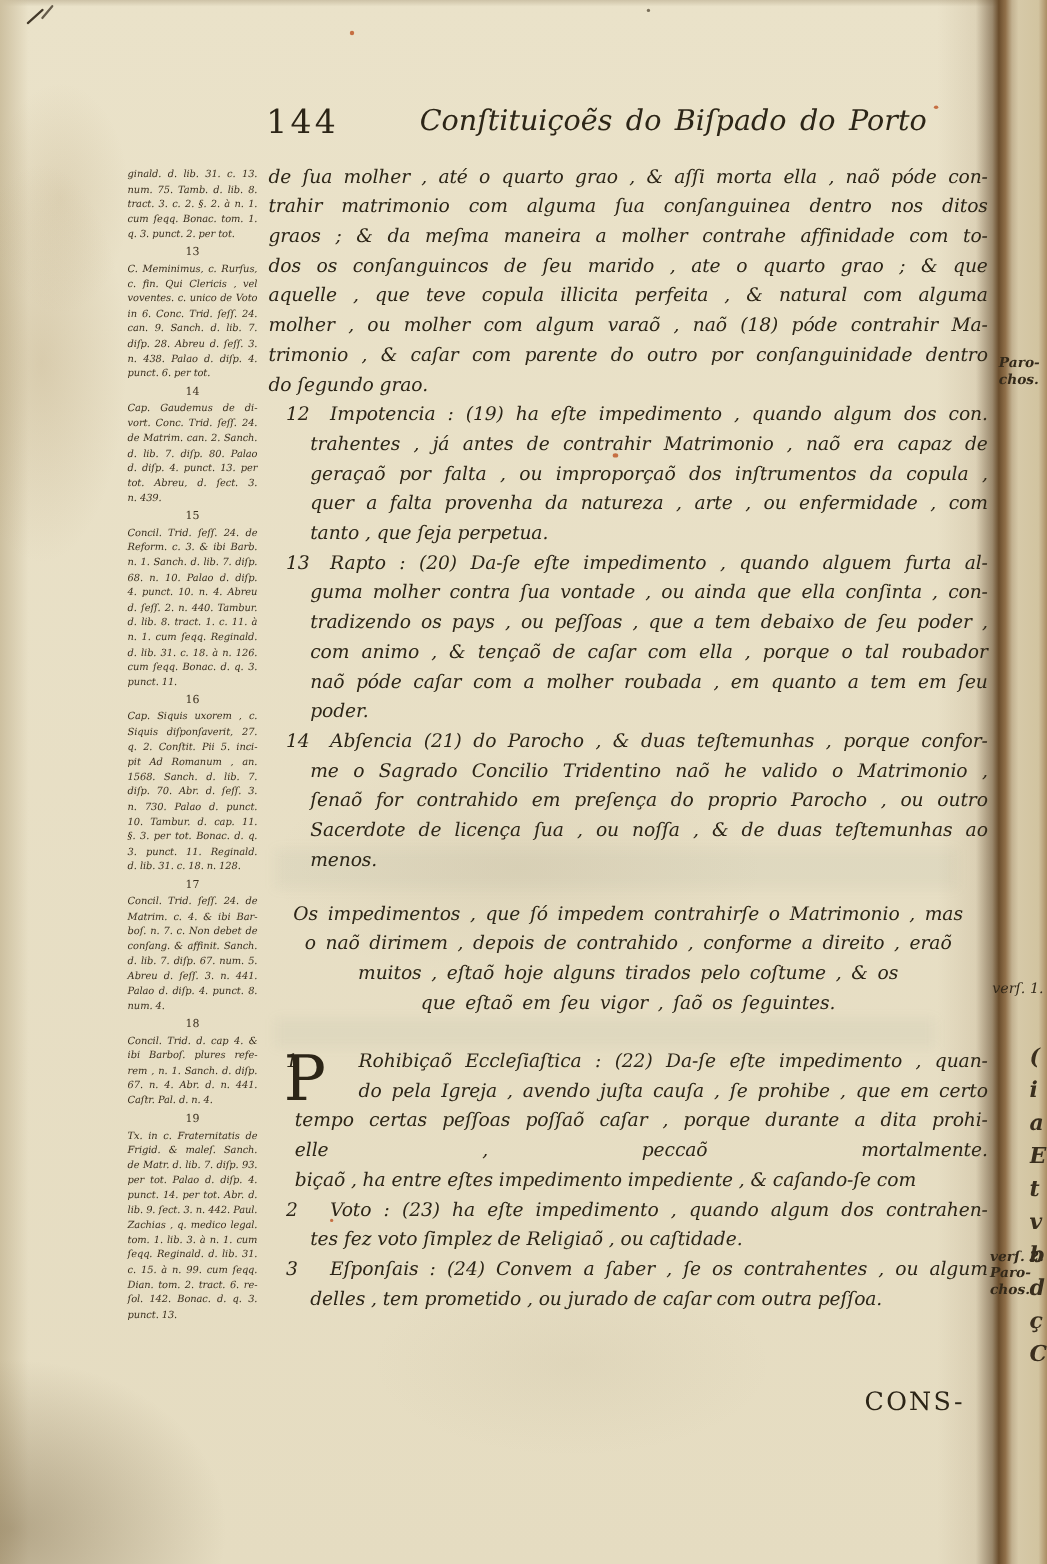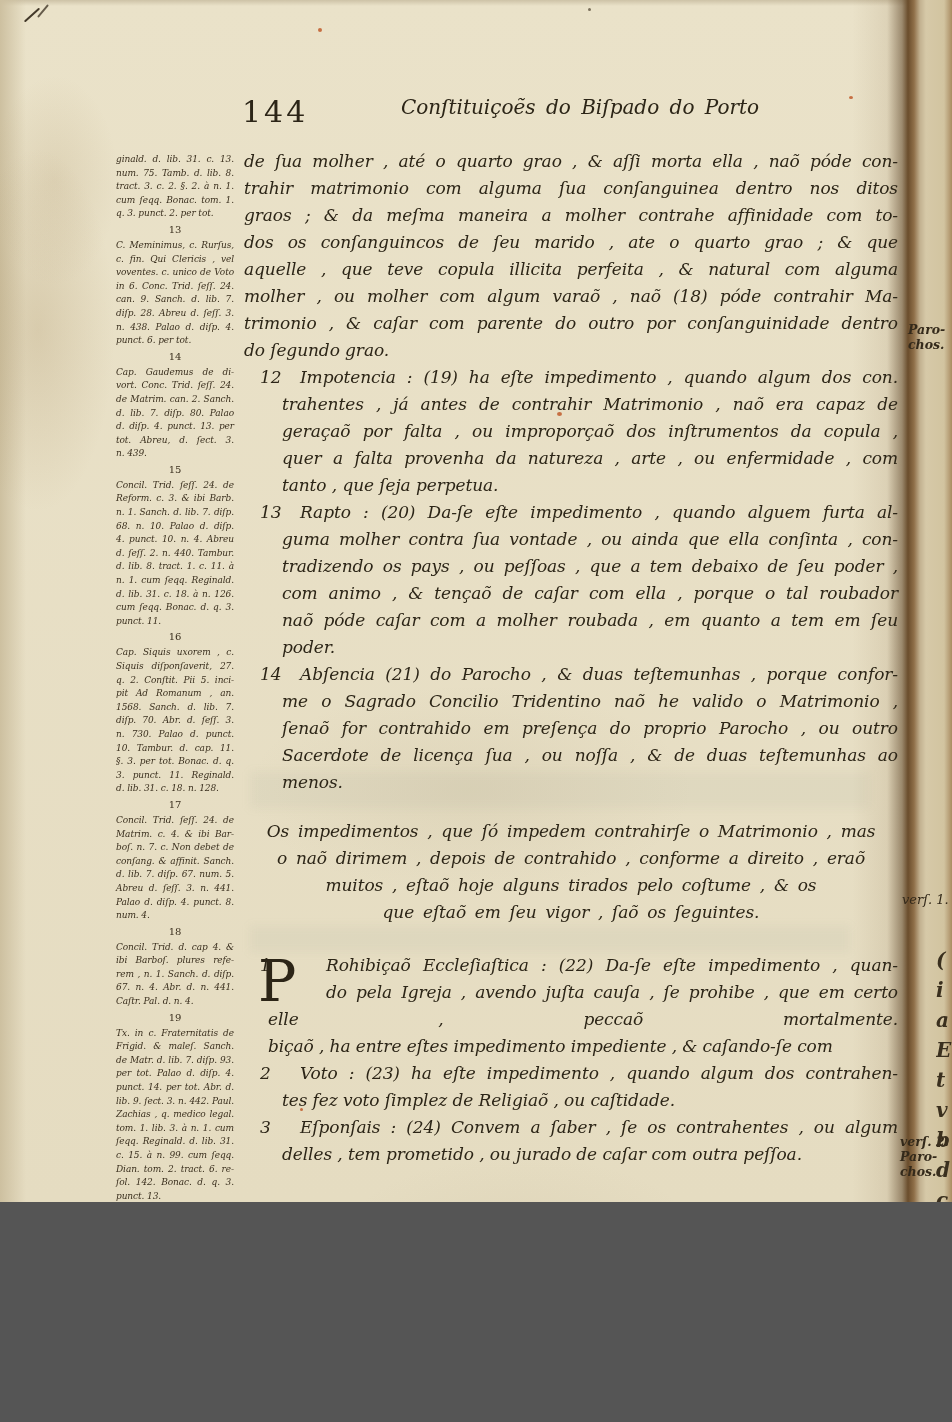--- a/index.html
+++ b/index.html
@@ -1,18 +1,18 @@
 <!DOCTYPE html>
 <html><head>
 <meta charset="utf-8">
 <style>
   html,body { margin:0; padding:0; background:#555; }
   .page {
     position: relative;
-    width: 952px; height: 1202px;
+    width: 952px; height: 1422px;
     margin: 0 auto;
     overflow: hidden;
     font-family: "DejaVu Serif", serif;
     color: #2c2517;
     background:
       radial-gradient(ellipse 280px 220px at 10px 1390px, rgba(118,98,64,0.45), rgba(118,98,64,0) 70%),
       radial-gradient(ellipse 110px 260px at 38px 330px, rgba(150,120,70,0.20), rgba(150,120,70,0) 70%),
       radial-gradient(ellipse 90px 150px at 55px 180px, rgba(150,120,70,0.14), rgba(150,120,70,0) 70%),
       radial-gradient(ellipse 320px 150px at 470px 790px, rgba(150,135,100,0.10), rgba(150,135,100,0) 70%),
       radial-gradient(ellipse 260px 120px at 520px 1240px, rgba(150,135,100,0.08), rgba(150,135,100,0) 70%),
@@ -41,21 +41,21 @@
   .speck.red { background:#c05a2a; opacity:.85; }
   .speck.dark { background:#4a3e2c; opacity:.7; }
   .smudge {
     position:absolute; z-index:1; filter: blur(5px);
     background: rgba(125,135,128,0.07);
   }
   
   .pagenum { position:absolute; left:242px; top:94px; z-index:4;
     font-size:30px; letter-spacing:3px; }
   .running-title { position:absolute; left:300px; top:95px; width:560px; z-index:4;
-    text-align:center; font-style:italic; font-size:20px; word-spacing:4px; }
+    text-align:center; font-style:italic; font-size:26px; word-spacing:4px;padding-left:32px; }
   
   .margin-col { position:absolute; left:116px; top:153px; width:118px; z-index:4;
     font-style:italic; font-size:9px; line-height:13.6px; letter-spacing:-0.1px;
     color:#3a2f1e; }
   .note-heading { text-align:center; font-style:normal; font-size:10px;
     line-height:14px; margin:2px 0; }
   .note-heading:empty { display:none; }
   .note-line { text-align:justify; text-align-last:justify; }
   .note-lines .note-line:last-child { text-align:left; text-align-last:left; }
   
@@ -272,20 +272,21 @@
           <div class="center-line">que eſtaõ em ſeu vigor , ſaõ os ſeguintes.</div>
         </div>
     </div>
 
     <div class="para numbered dc">
       <span class="num">1</span>
       <span class="dropcap">P</span>
       <div class="lines">
           <div class="line">Rohibiçaõ Eccleſiaſtica : (22) Da-ſe eſte impedimento , quan-</div>
           <div class="line">do pela Igreja , avendo juſta cauſa , ſe prohibe , que em certo</div>
+          <div class="line">tempo certas peſſoas poſſaõ caſar , porque durante a dita prohi-</div>
           <div class="line">elle , peccaõ mortalmente.</div>
           <div class="line">biçaõ , ha entre eſtes impedimento impediente , &amp; caſando-ſe com</div>
         </div>
     </div>
     <div class="para numbered">
       <span class="num">2</span>
       <div class="lines">
           <div class="line">Voto : (23) ha eſte impedimento , quando algum dos contrahen-</div>
           <div class="line">tes fez voto ſimplez de Religiaõ , ou caſtidade.</div>
         </div>

